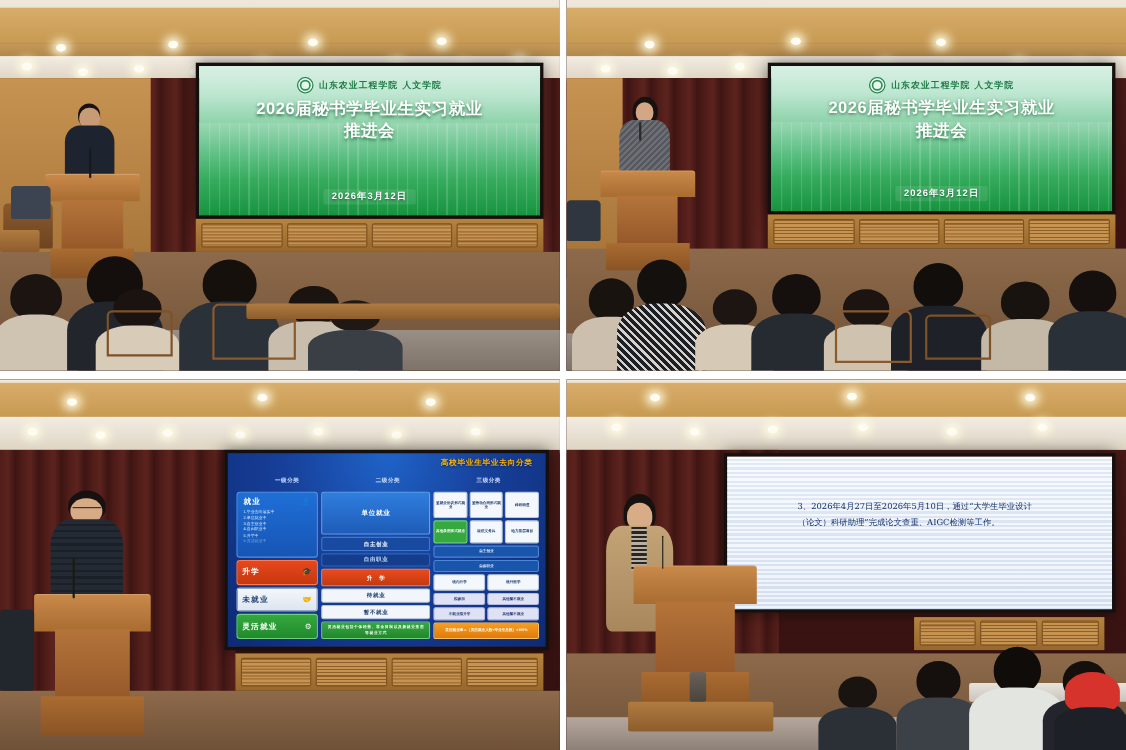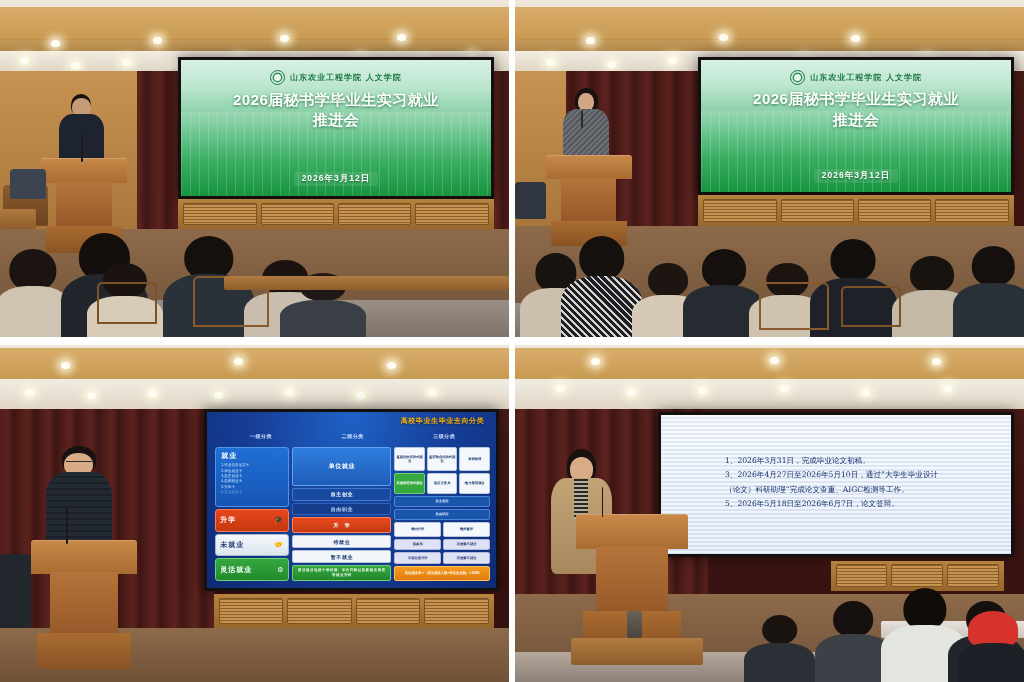--- a/index.html
+++ b/index.html
@@ -536,24 +536,22 @@
       <div class="dlight" style="left:15%;top:4%"></div>
       <div class="dlight" style="left:50%;top:3.5%"></div>
       <div class="dlight" style="left:82%;top:4%"></div>
 
       <div class="wall" style="top:19%"></div>
       <div class="curtain" style="left:0;right:62%;top:19%;bottom:18%"></div>
 
       <div class="screen" style="left:28%;top:20%;width:70%;height:43%">
         <div class="slide-doc">
           <ul class="sd-list">
-            <li>1、2026年3月31日，完成毕业论文初稿。</li>
             <li>3、2026年4月27日至2026年5月10日，通过“大学生毕业设计</li>
             <li>（论文）科研助理”完成论文查重、AIGC检测等工作。</li>
-            <li>5、2026年5月18日至2026年6月7日，论文答辩。</li>
           </ul>
         </div>
       </div>
 
       <div class="vent-band" style="left:62%;right:4%;top:64%;height:9%">
         <div class="vent"></div>
         <div class="vent"></div>
         <div class="vent"></div>
       </div>
 

